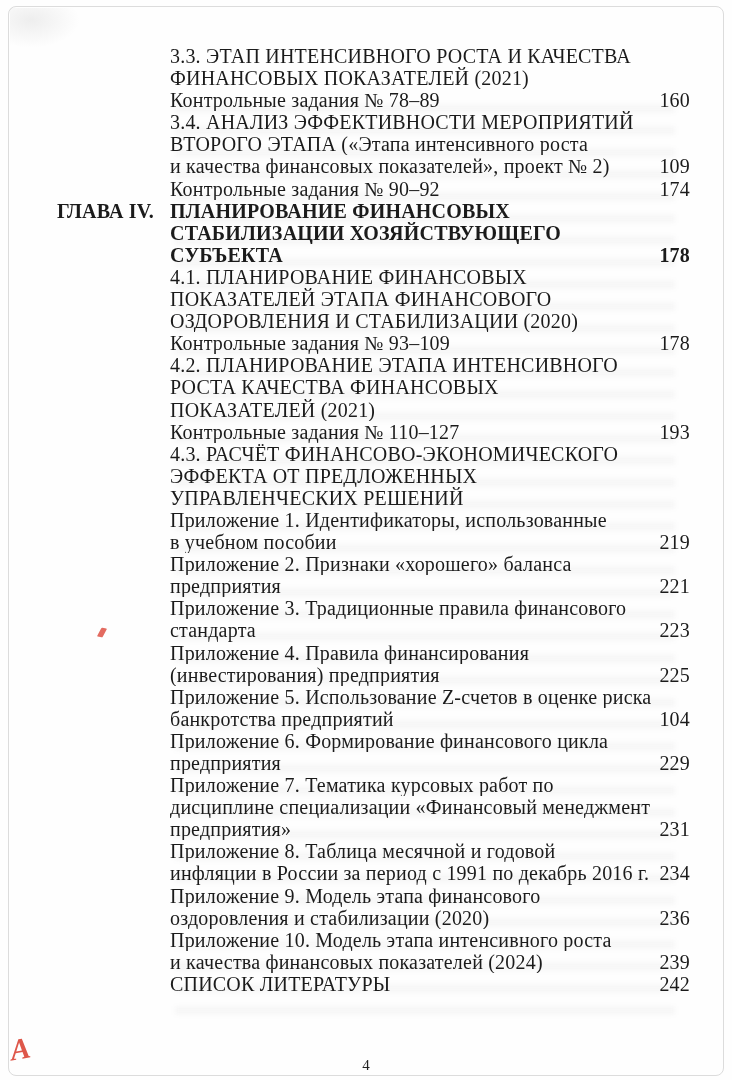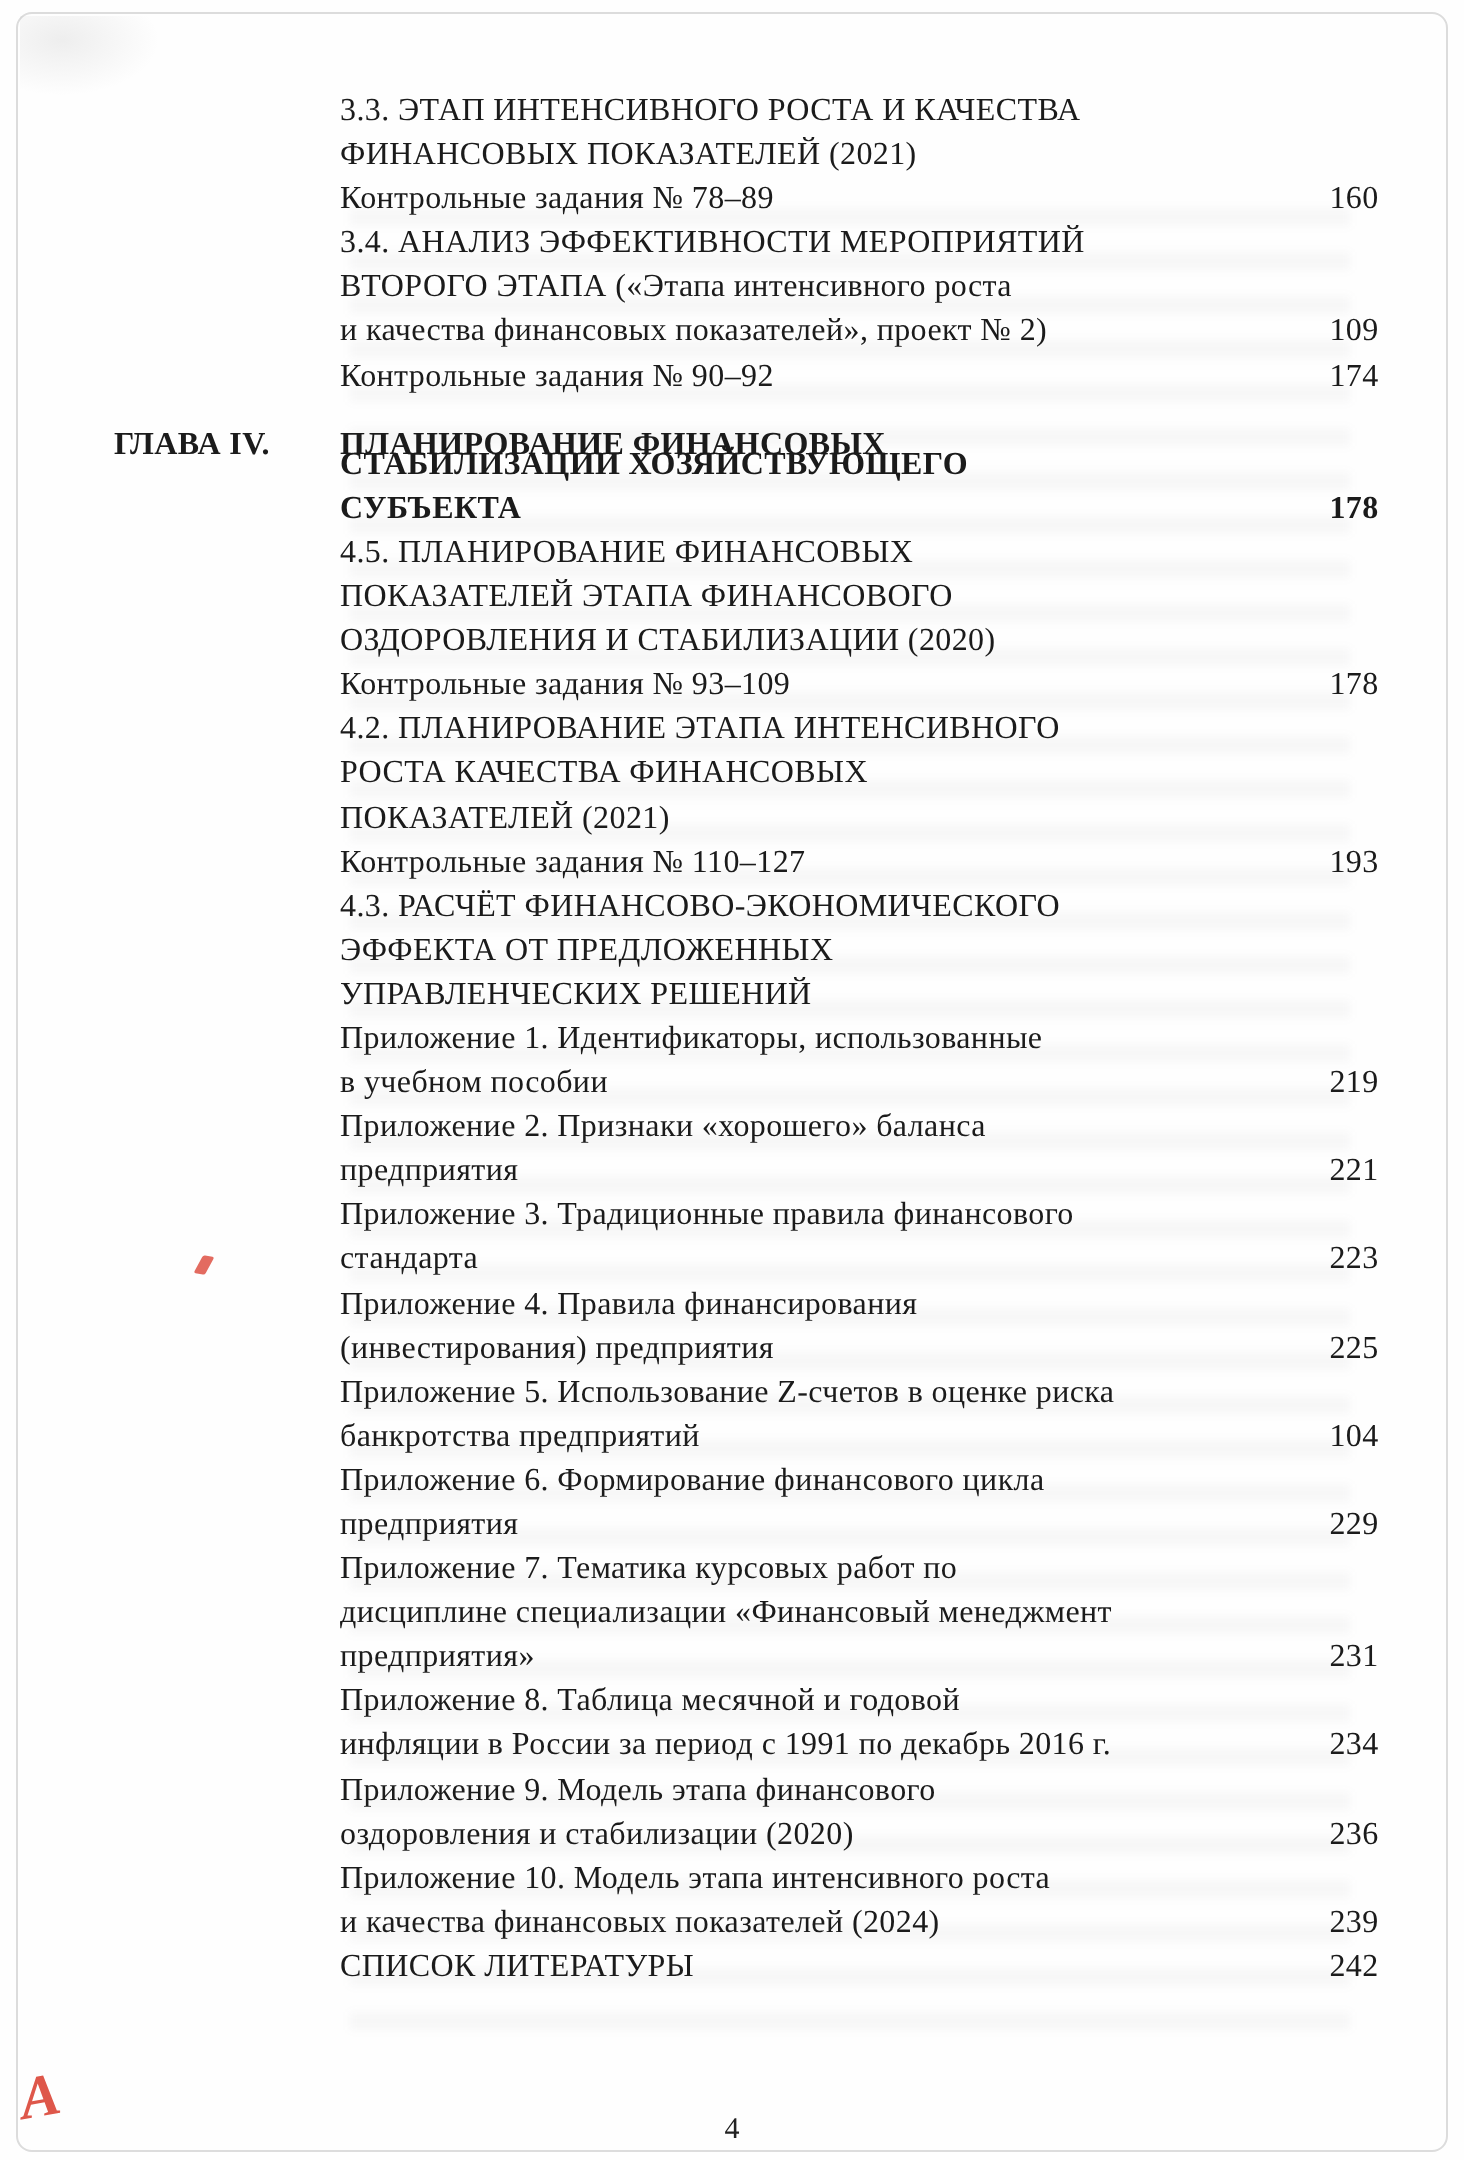--- a/index.html
+++ b/index.html
@@ -49,30 +49,29 @@
   .toc {
     position: absolute;
     top: 45px;
     left: 57px;
     right: 42px;
   }
   .line {
     display: flex;
     align-items: baseline;
     height: 22.1px;
-    font-size: 16px;
+    font-size: 20px;
     line-height: 22.1px;
     letter-spacing: 0.2px;
   }
   .line.bold { font-weight: bold; }
   .label-cell {
     flex: none;
     width: 113px;
     white-space: nowrap;
-    margin-top: 12px;
   }
   .text-cell {
     flex: 1 1 auto;
     white-space: nowrap;
     overflow: hidden;
   }
   .page-cell {
     flex: none;
     margin-left: 10px;
     min-width: 26px;
@@ -176,21 +175,21 @@
   </div>
 
   <div class="line bold">
     <span class="label-cell"></span>
     <span class="text-cell">СУБЪЕКТА</span>
     <span class="page-cell">178</span>
   </div>
 
   <div class="line">
     <span class="label-cell"></span>
-    <span class="text-cell">4.5. ПЛАНИРОВАНИЕ ФИНАНСОВЫХ</span>
+    <span class="text-cell">4.1. ПЛАНИРОВАНИЕ ФИНАНСОВЫХ</span>
     <span class="page-cell"></span>
   </div>
 
   <div class="line">
     <span class="label-cell"></span>
     <span class="text-cell">ПОКАЗАТЕЛЕЙ ЭТАПА ФИНАНСОВОГО</span>
     <span class="page-cell"></span>
   </div>
 
   <div class="line">

